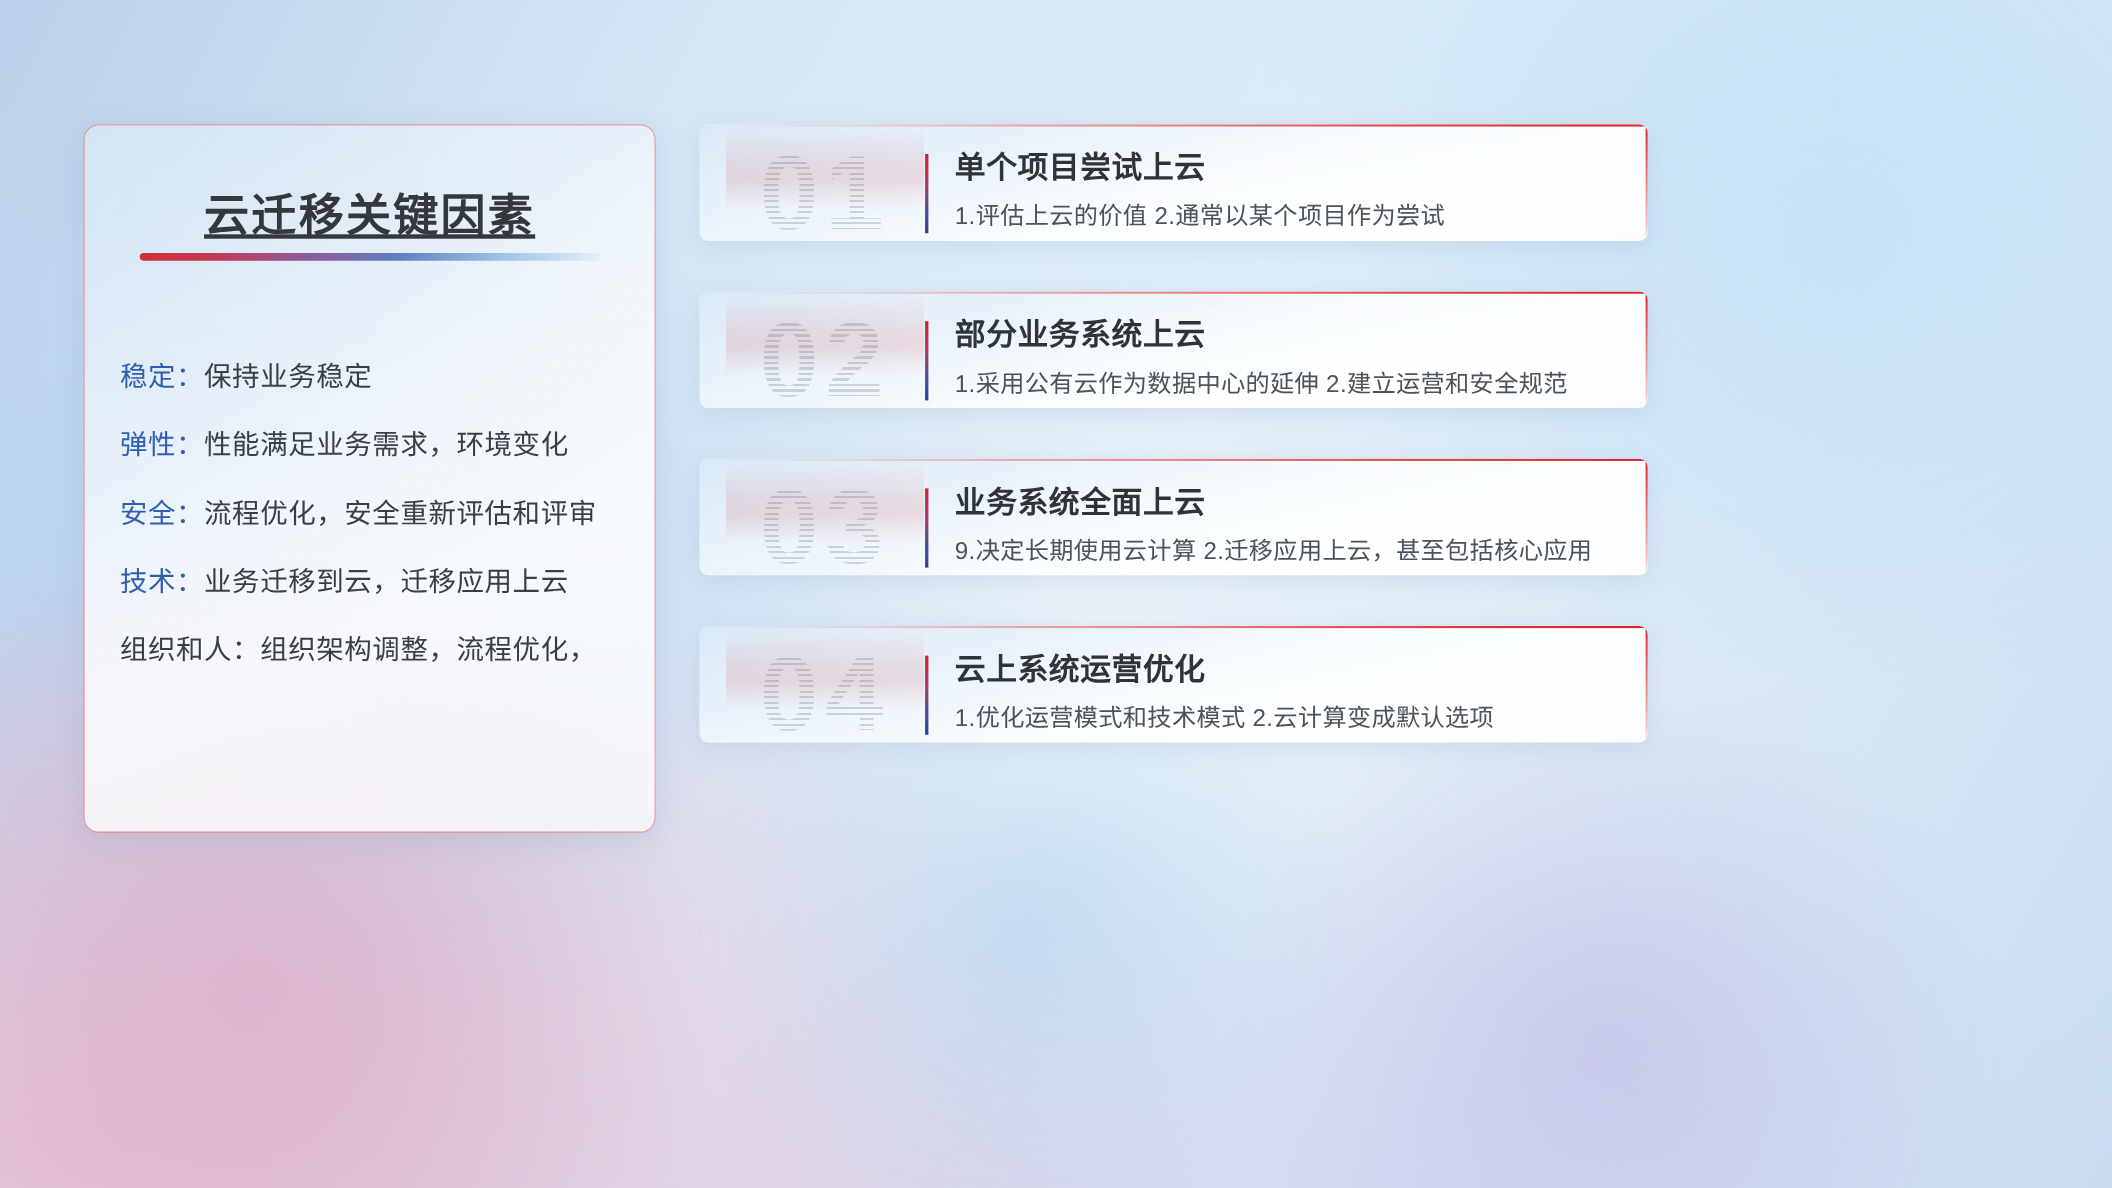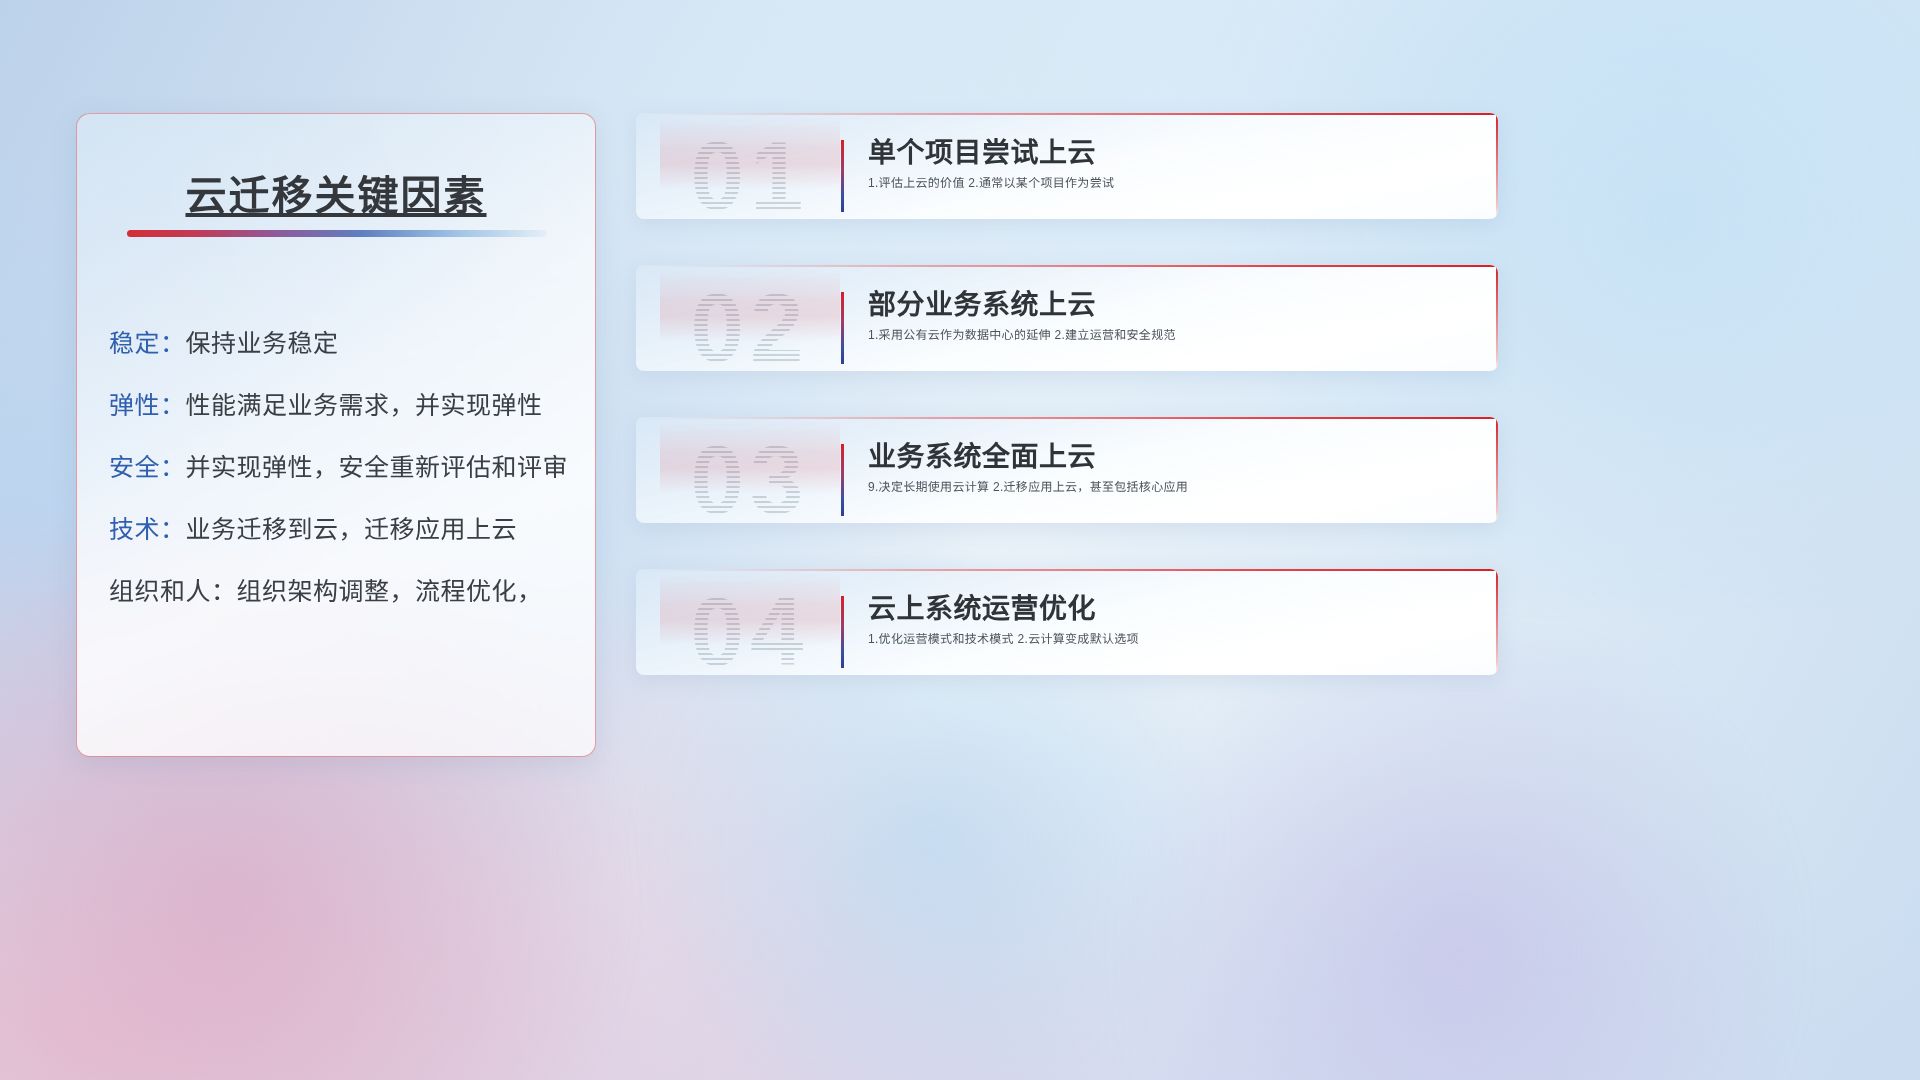--- a/index.html
+++ b/index.html
@@ -242,21 +242,22 @@
   }
   .card-title {
     font-size: 28px;
     font-weight: 700;
     color: #2f3439;
     letter-spacing: 0.5px;
     line-height: 36px;
     white-space: nowrap;
   }
   .card-desc {
-    font-size: 12px;
+    margin-top: 14px;
+    font-size: 22px;
     color: #4c535b;
     letter-spacing: 0.3px;
     line-height: 24px;
     white-space: nowrap;
   }
 </style>
 </head>
 <body>
 
 <div class="slide">
@@ -274,25 +275,25 @@
 
     <div class="panel-rule"></div>
 
     <div class="panel-list">
 
       <div class="panel-line">
         <span class="k">稳定：</span><span class="v">保持业务稳定</span>
       </div>
 
       <div class="panel-line">
-        <span class="k">弹性：</span><span class="v">性能满足业务需求，并实现弹性</span>
-      </div>
-
-      <div class="panel-line">
-        <span class="k">安全：</span><span class="v">并实现弹性，安全重新评估和评审</span>
+        <span class="k">弹性：</span><span class="v">性能满足业务需求，环境变化</span>
+      </div>
+
+      <div class="panel-line">
+        <span class="k">安全：</span><span class="v">流程优化，安全重新评估和评审</span>
       </div>
 
       <div class="panel-line">
         <span class="k">技术：</span><span class="v">业务迁移到云，迁移应用上云</span>
       </div>
 
       <div class="panel-line">
         <span class="k-plain">组织和人：</span><span class="v">组织架构调整，流程优化，</span>
       </div>
 

